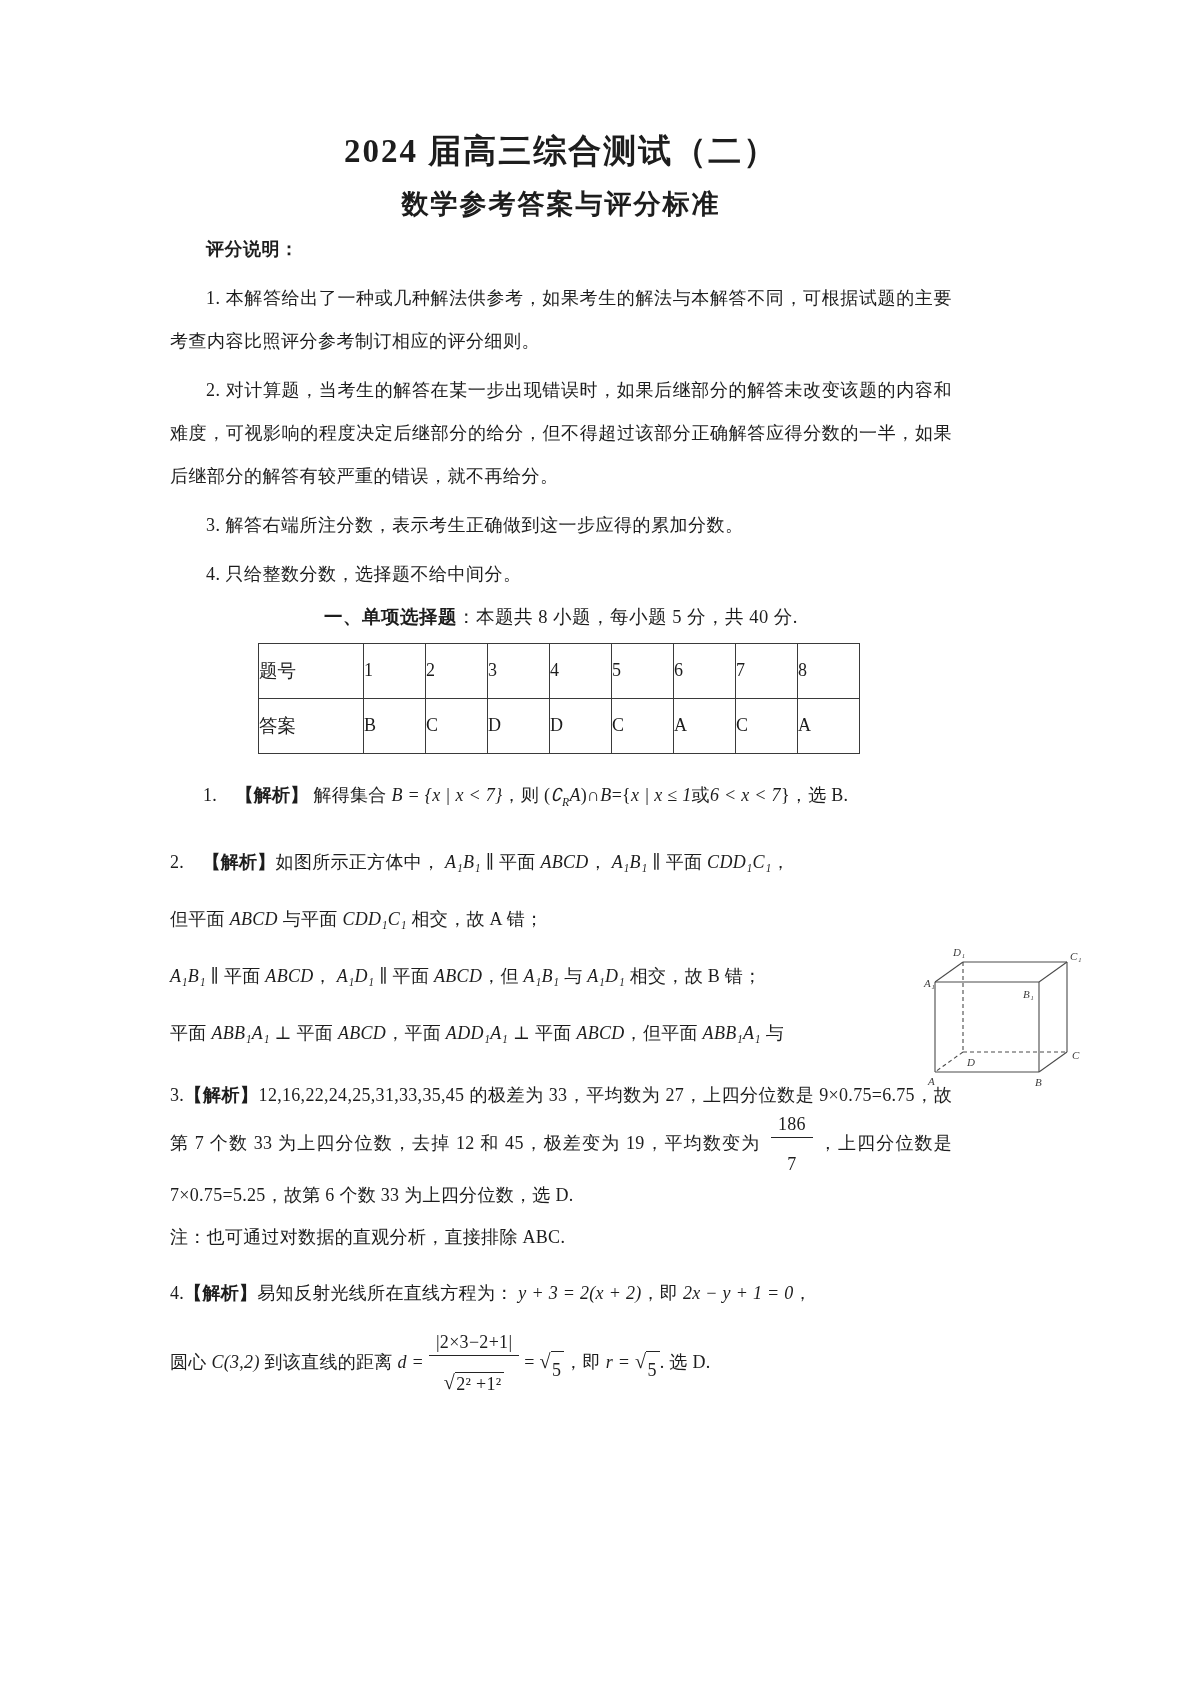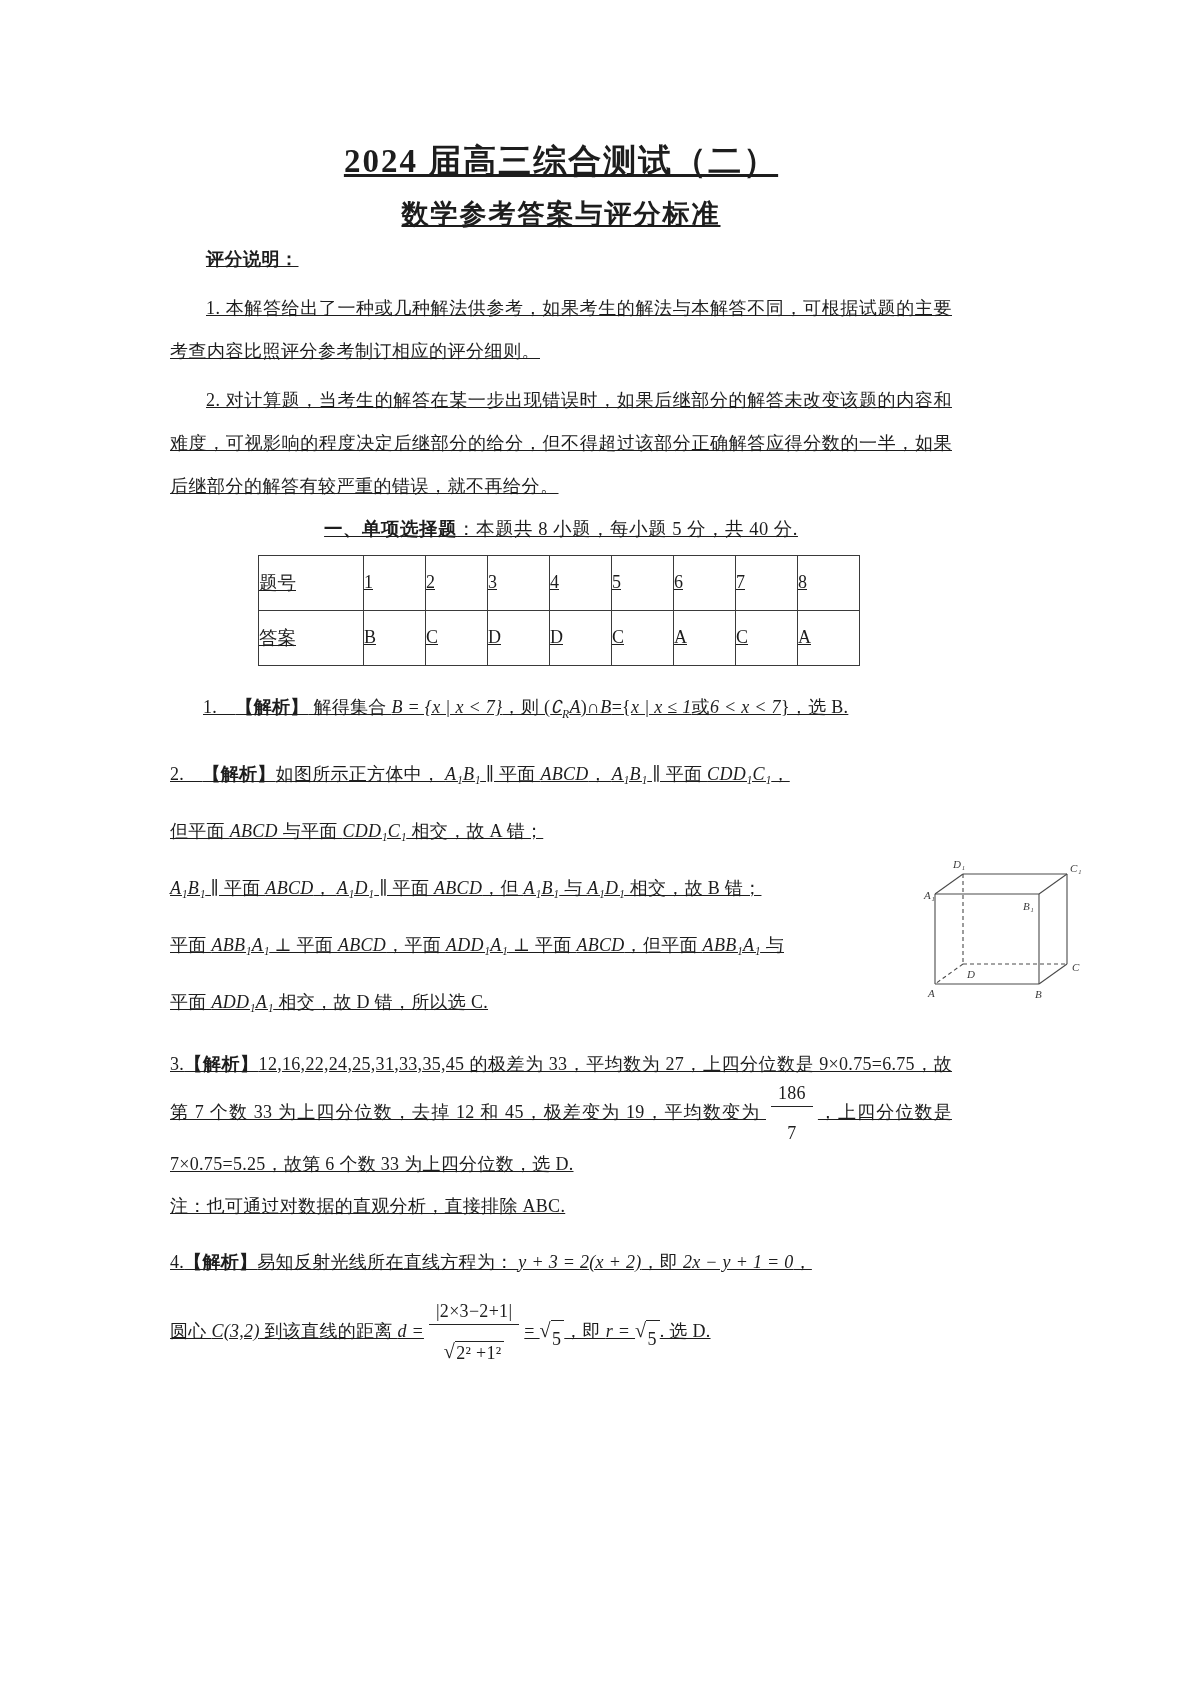--- a/index.html
+++ b/index.html
@@ -7,24 +7,23 @@
     position:relative;
     width:1200px;
     height:1697px;
     background:#ffffff;
     color:#1d1d1d;
     font-family:"Liberation Serif","DejaVu Serif",serif;
     overflow:hidden;
   }
   .content{
     position:absolute;
-    left:170px; top:12px;
+    left:170px; top:2px;
     width:782px;
     padding-top:128px;
-    text-decoration:underline;
   }
   .title{
     margin:0;
     text-align:center;
     font-size:33px;
     font-weight:700;
     letter-spacing:2px;
     line-height:1.3;
   }
   .subtitle{
@@ -122,20 +121,22 @@
 <div class="page">
   <div class="content">
 
     <h1 class="title">2024 届高三综合测试（二）</h1>
     <h2 class="subtitle">数学参考答案与评分标准</h2>
 
     <div class="grading">
       <p class="grading-heading">评分说明：</p>
       <p>1. 本解答给出了一种或几种解法供参考，如果考生的解法与本解答不同，可根据试题的主要考查内容比照评分参考制订相应的评分细则。</p>
       <p>2. 对计算题，当考生的解答在某一步出现错误时，如果后继部分的解答未改变该题的内容和难度，可视影响的程度决定后继部分的给分，但不得超过该部分正确解答应得分数的一半，如果后继部分的解答有较严重的错误，就不再给分。</p>
+      <p>3. 解答右端所注分数，表示考生正确做到这一步应得的累加分数。</p>
+      <p>4. 只给整数分数，选择题不给中间分。</p>
     </div>
 
     <p class="sec-heading">
       <span class="bold">一、单项选择题</span><span>：本题共 8 小题，每小题 5 分，共 40 分.</span>
     </p>
 
     <table class="ans-table">
       <tbody>
         <tr>
           <td class="th">题号</td>
@@ -166,21 +167,20 @@
 
       <div class="s1">
         <p class="sol-line"><span class="seg-text">1.　</span><span class="seg-bold">【解析】</span><span class="seg-text"> 解得集合 </span><span class="seg-math">B = {x | x &lt; 7}</span><span class="seg-text">，则 (</span><span class="seg-math">∁</span><sub class="seg-math">R</sub><span class="seg-math">A</span><span class="seg-text">)</span><span class="seg-math">∩B</span><span class="seg-text">={</span><span class="seg-math">x | x ≤ 1</span><span class="seg-text">或</span><span class="seg-math">6 &lt; x &lt; 7</span><span class="seg-text">}，选 B.</span></p>
       </div>
 
       <div class="s2">
         <p class="sol-line"><span class="seg-text">2.　</span><span class="seg-bold">【解析】</span><span class="seg-text">如图所示正方体中， </span><span class="seg-math">A₁B₁</span><span class="seg-text"> ∥ 平面 </span><span class="seg-math">ABCD</span><span class="seg-text">， </span><span class="seg-math">A₁B₁</span><span class="seg-text"> ∥ 平面 </span><span class="seg-math">CDD₁C₁</span><span class="seg-text">，</span></p>
         <p class="sol-line"><span class="seg-text">但平面 </span><span class="seg-math">ABCD</span><span class="seg-text"> 与平面 </span><span class="seg-math">CDD₁C₁</span><span class="seg-text"> 相交，故 A 错；</span></p>
         <p class="sol-line"><span class="seg-math">A₁B₁</span><span class="seg-text"> ∥ 平面 </span><span class="seg-math">ABCD</span><span class="seg-text">， </span><span class="seg-math">A₁D₁</span><span class="seg-text"> ∥ 平面 </span><span class="seg-math">ABCD</span><span class="seg-text">，但 </span><span class="seg-math">A₁B₁</span><span class="seg-text"> 与 </span><span class="seg-math">A₁D₁</span><span class="seg-text"> 相交，故 B 错；</span></p>
         <p class="sol-line"><span class="seg-text">平面 </span><span class="seg-math">ABB₁A₁</span><span class="seg-text"> ⊥ 平面 </span><span class="seg-math">ABCD</span><span class="seg-text">，平面 </span><span class="seg-math">ADD₁A₁</span><span class="seg-text"> ⊥ 平面 </span><span class="seg-math">ABCD</span><span class="seg-text">，但平面 </span><span class="seg-math">ABB₁A₁</span><span class="seg-text"> 与</span></p>
-        <p class="sol-line"><span class="seg-text">平面 </span><span class="seg-math">ADD₁A₁</span><span class="seg-text"> 相交，故 D 错，所以选 C.</span></p>
 
         <div class="cube-figure">
           <svg viewBox="0 0 170 152">
             <g stroke="#4a4a4a" stroke-width="1.1" fill="none">
 
               <line x1="20" y1="42" x2="124" y2="42"></line>
               <line x1="124" y1="42" x2="152" y2="22"></line>
               <line x1="152" y1="22" x2="48" y2="22"></line>
               <line x1="48" y1="22" x2="20" y2="42"></line>
 

